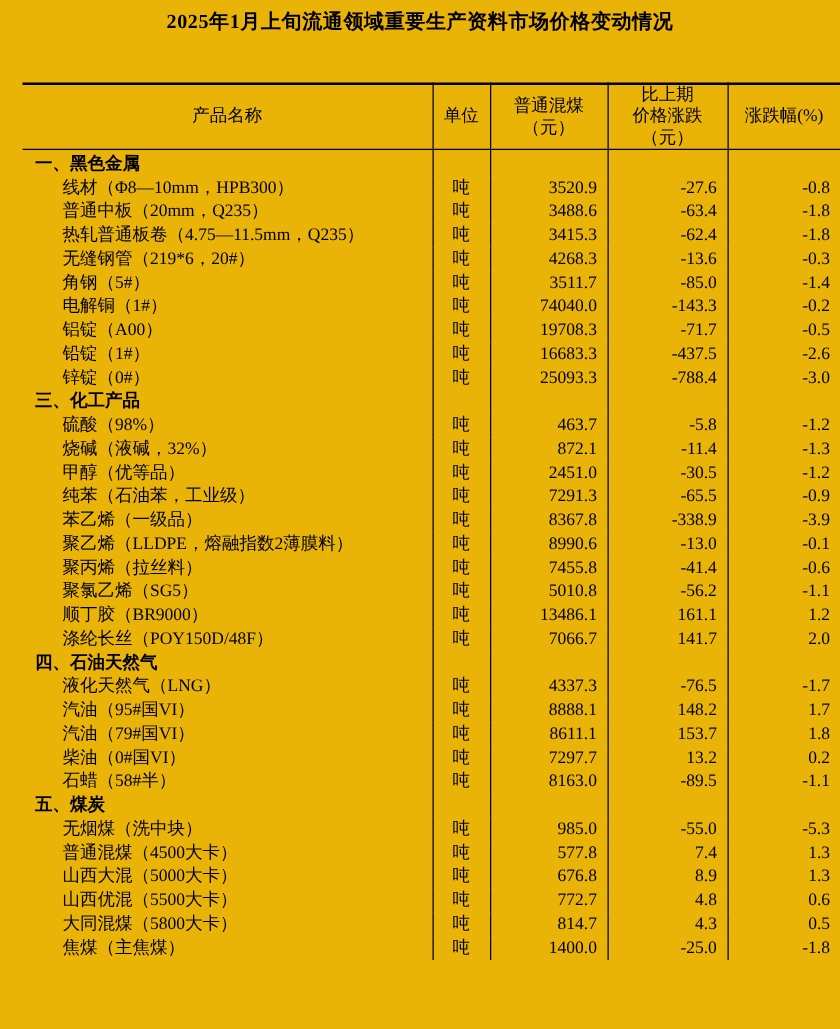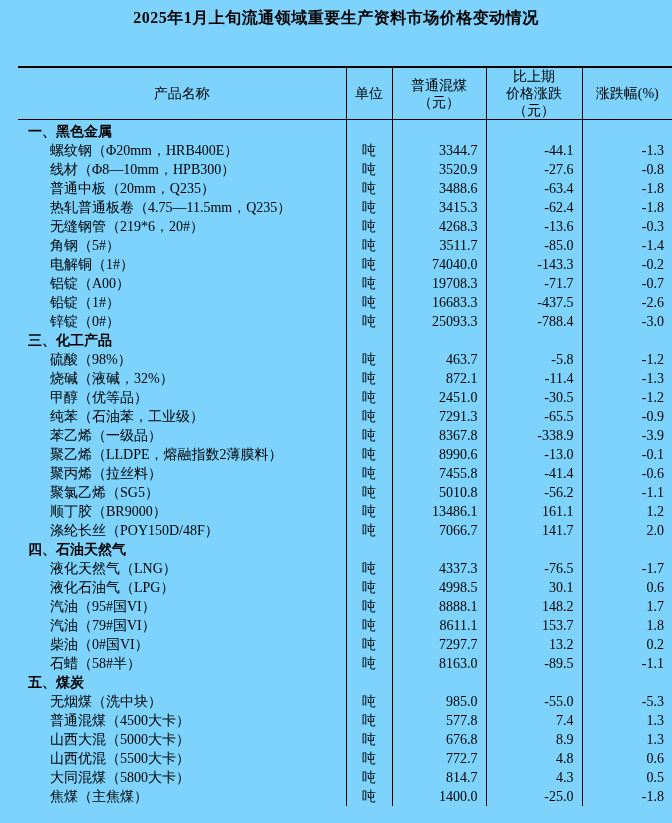--- a/index.html
+++ b/index.html
@@ -2,21 +2,21 @@
 <html><head>
 <meta charset="utf-8">
 <style>
   * { margin: 0; padding: 0; box-sizing: border-box; }
   html, body { background: #ffffff; }
   .page {
     position: relative;
     width: 672px;
     height: 823px;
     overflow: hidden;
-    background: #7dd3fc;
+    background: #eab308;
     font-family: "Liberation Serif", "DejaVu Serif", serif;
     color: #000000;
   }
   .page-title {
     margin-top: 8px;
     text-align: center;
     font-size: 16px;
     line-height: 20px;
     font-weight: bold;
     letter-spacing: 0.5px;
@@ -85,27 +85,20 @@
     </thead>
     <tbody id="table-body">
         <tr>
           <td class="c-section">一、黑色金属</td>
           <td class="c-unit"></td>
           <td class="c-num"></td>
           <td class="c-num"></td>
           <td class="c-num"></td>
         </tr>
         <tr>
-          <td class="c-name">螺纹钢（Φ20mm，HRB400E）</td>
-          <td class="c-unit">吨</td>
-          <td class="c-num">3344.7</td>
-          <td class="c-num">-44.1</td>
-          <td class="c-num">-1.3</td>
-        </tr>
-        <tr>
           <td class="c-name">线材（Φ8—10mm，HPB300）</td>
           <td class="c-unit">吨</td>
           <td class="c-num">3520.9</td>
           <td class="c-num">-27.6</td>
           <td class="c-num">-0.8</td>
         </tr>
         <tr>
           <td class="c-name">普通中板（20mm，Q235）</td>
           <td class="c-unit">吨</td>
           <td class="c-num">3488.6</td>
@@ -138,21 +131,21 @@
           <td class="c-unit">吨</td>
           <td class="c-num">74040.0</td>
           <td class="c-num">-143.3</td>
           <td class="c-num">-0.2</td>
         </tr>
         <tr>
           <td class="c-name">铝锭（A00）</td>
           <td class="c-unit">吨</td>
           <td class="c-num">19708.3</td>
           <td class="c-num">-71.7</td>
-          <td class="c-num">-0.7</td>
+          <td class="c-num">-0.5</td>
         </tr>
         <tr>
           <td class="c-name">铅锭（1#）</td>
           <td class="c-unit">吨</td>
           <td class="c-num">16683.3</td>
           <td class="c-num">-437.5</td>
           <td class="c-num">-2.6</td>
         </tr>
         <tr>
           <td class="c-name">锌锭（0#）</td>
@@ -244,27 +237,20 @@
           <td class="c-num"></td>
           <td class="c-num"></td>
           <td class="c-num"></td>
         </tr>
         <tr>
           <td class="c-name">液化天然气（LNG）</td>
           <td class="c-unit">吨</td>
           <td class="c-num">4337.3</td>
           <td class="c-num">-76.5</td>
           <td class="c-num">-1.7</td>
-        </tr>
-        <tr>
-          <td class="c-name">液化石油气（LPG）</td>
-          <td class="c-unit">吨</td>
-          <td class="c-num">4998.5</td>
-          <td class="c-num">30.1</td>
-          <td class="c-num">0.6</td>
         </tr>
         <tr>
           <td class="c-name">汽油（95#国VI）</td>
           <td class="c-unit">吨</td>
           <td class="c-num">8888.1</td>
           <td class="c-num">148.2</td>
           <td class="c-num">1.7</td>
         </tr>
         <tr>
           <td class="c-name">汽油（79#国VI）</td>

